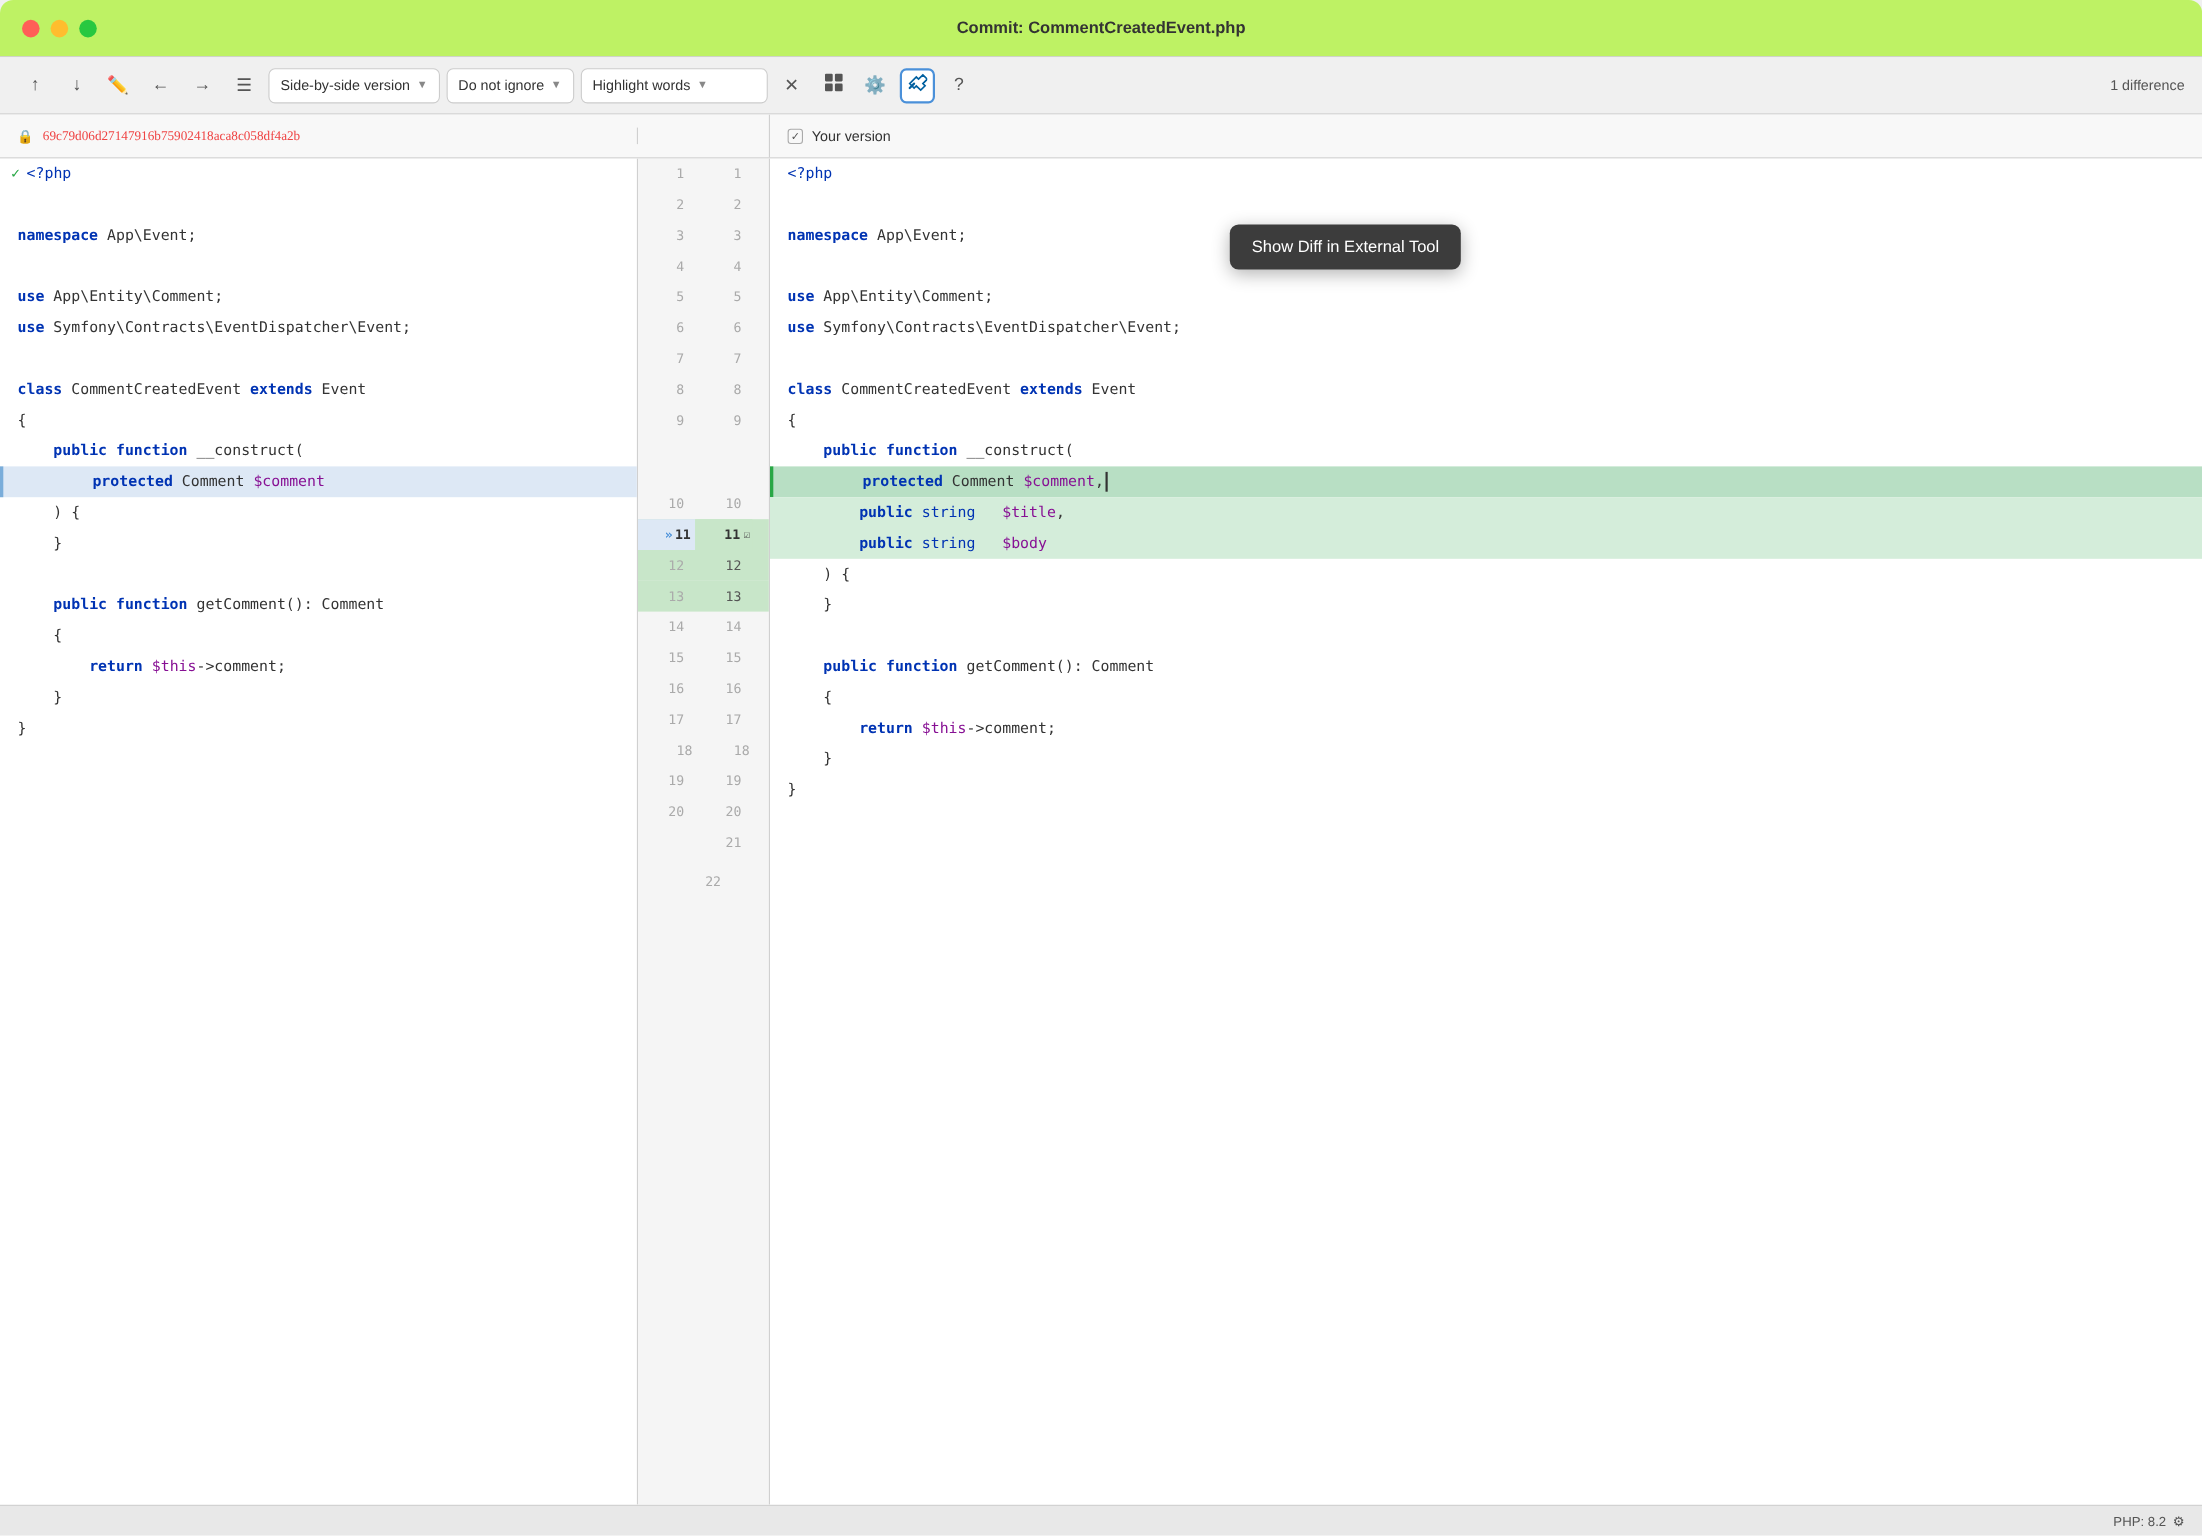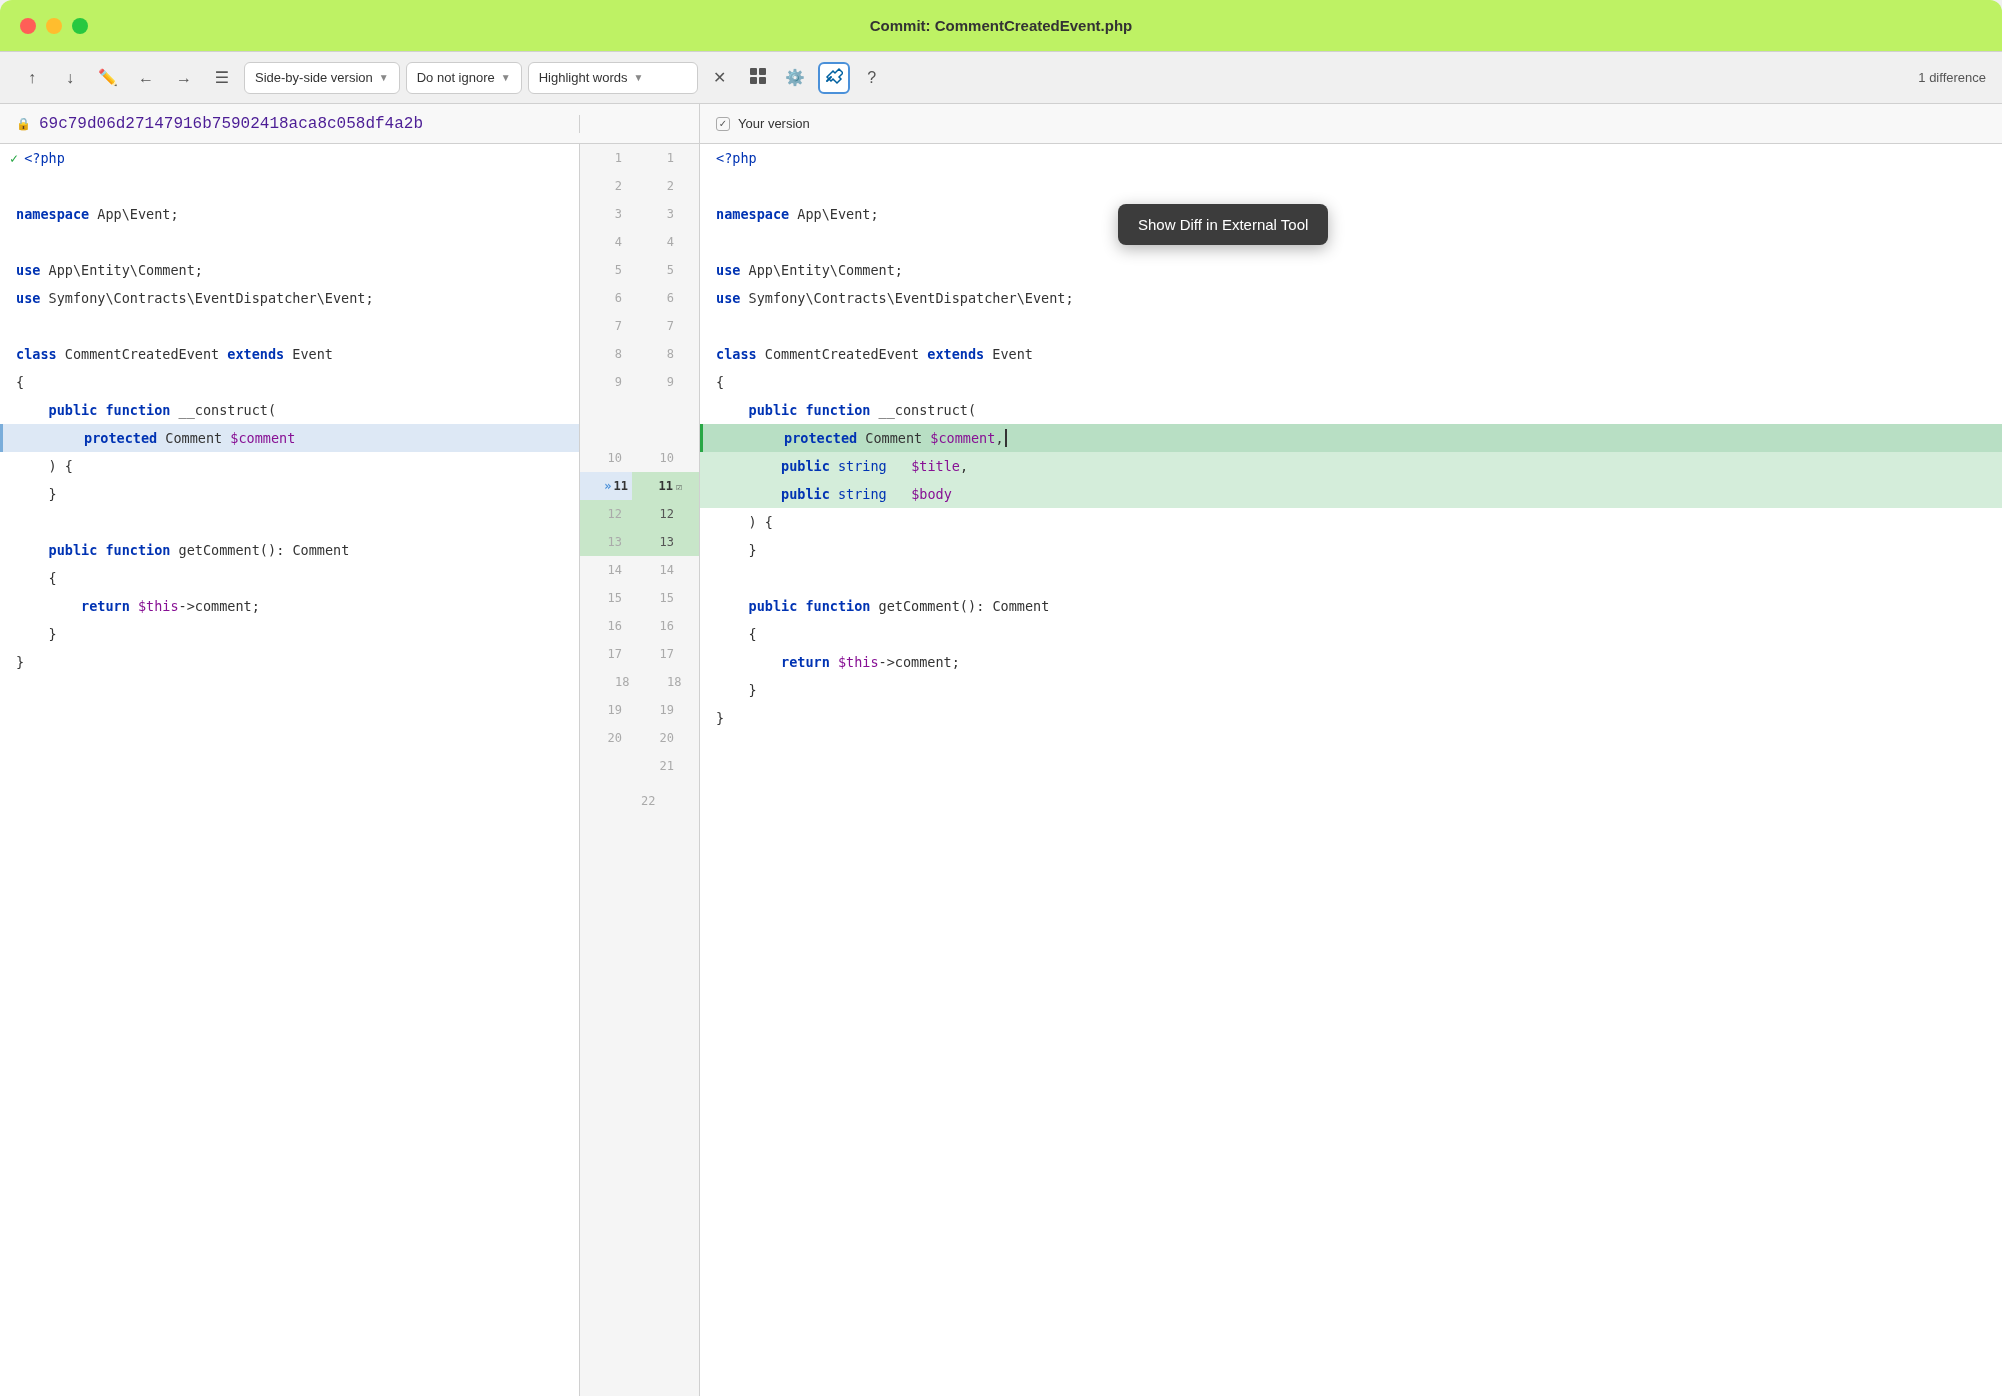--- a/index.html
+++ b/index.html
@@ -117,23 +117,23 @@
       padding: 0 16px;
       display: flex;
       align-items: center;
       gap: 8px;
       font-size: 12px;
       color: #666;
       border-right: 1px solid #d0d0d0;
     }
     .diff-header-left .lock-icon { font-size: 12px; }
     .diff-header-left .commit-hash {
-      font-family: Liberation Mono, monospace;
-      font-size: 16px;
-      color: #4c1d95;
+      font-family: Liberation Serif, serif;
+      font-size: 12px;
+      color: #ef4444;
     }
     .diff-header-right {
       flex: 1;
       padding: 0 16px;
       display: flex;
       align-items: center;
       gap: 8px;
       font-size: 13px;
       color: #333;
     }
@@ -591,13 +591,19 @@
       </div>
     </div>
 
     <div class="tooltip-container">
       <div class="tooltip-box">
         <span>Show Diff in External Tool</span>
       </div>
     </div>
   </div>
 
+  <div class="status-bar">
+    <div class="status-text">
+      <span>PHP: 8.2</span>
+      <span style="font-size:12px;">⚙</span>
+    </div>
+  </div>
 </div>
 
 </body></html>

